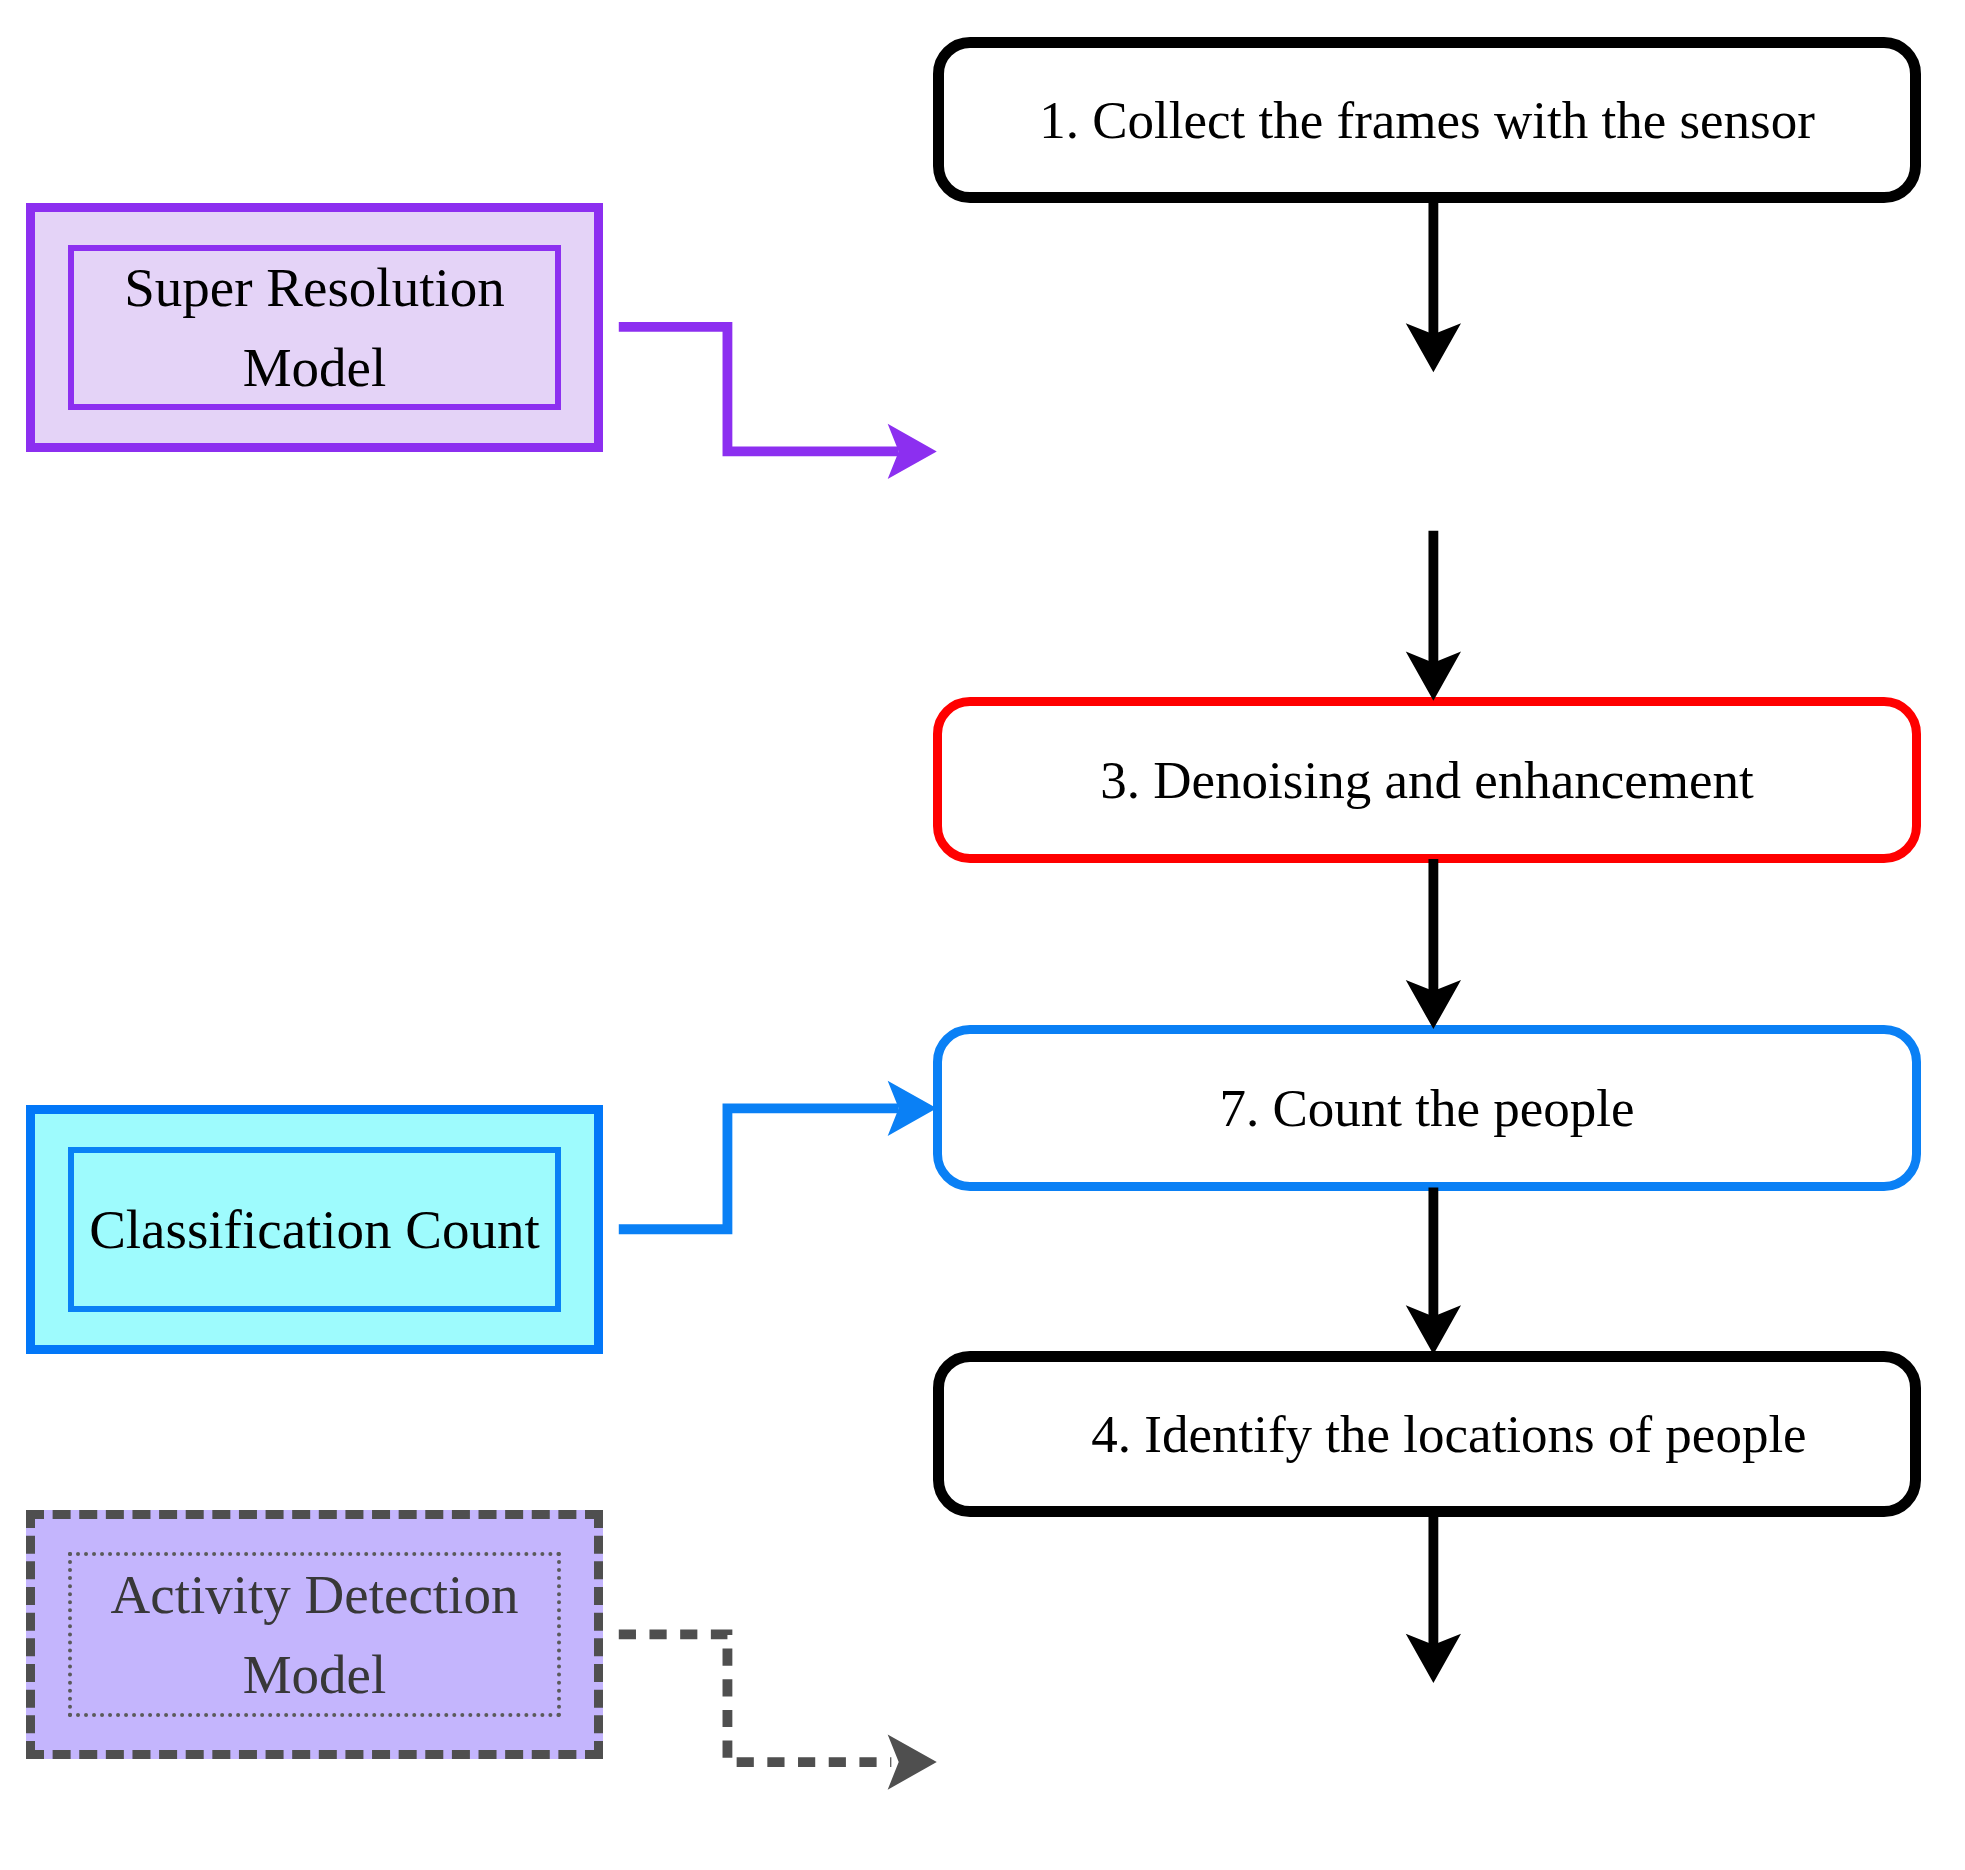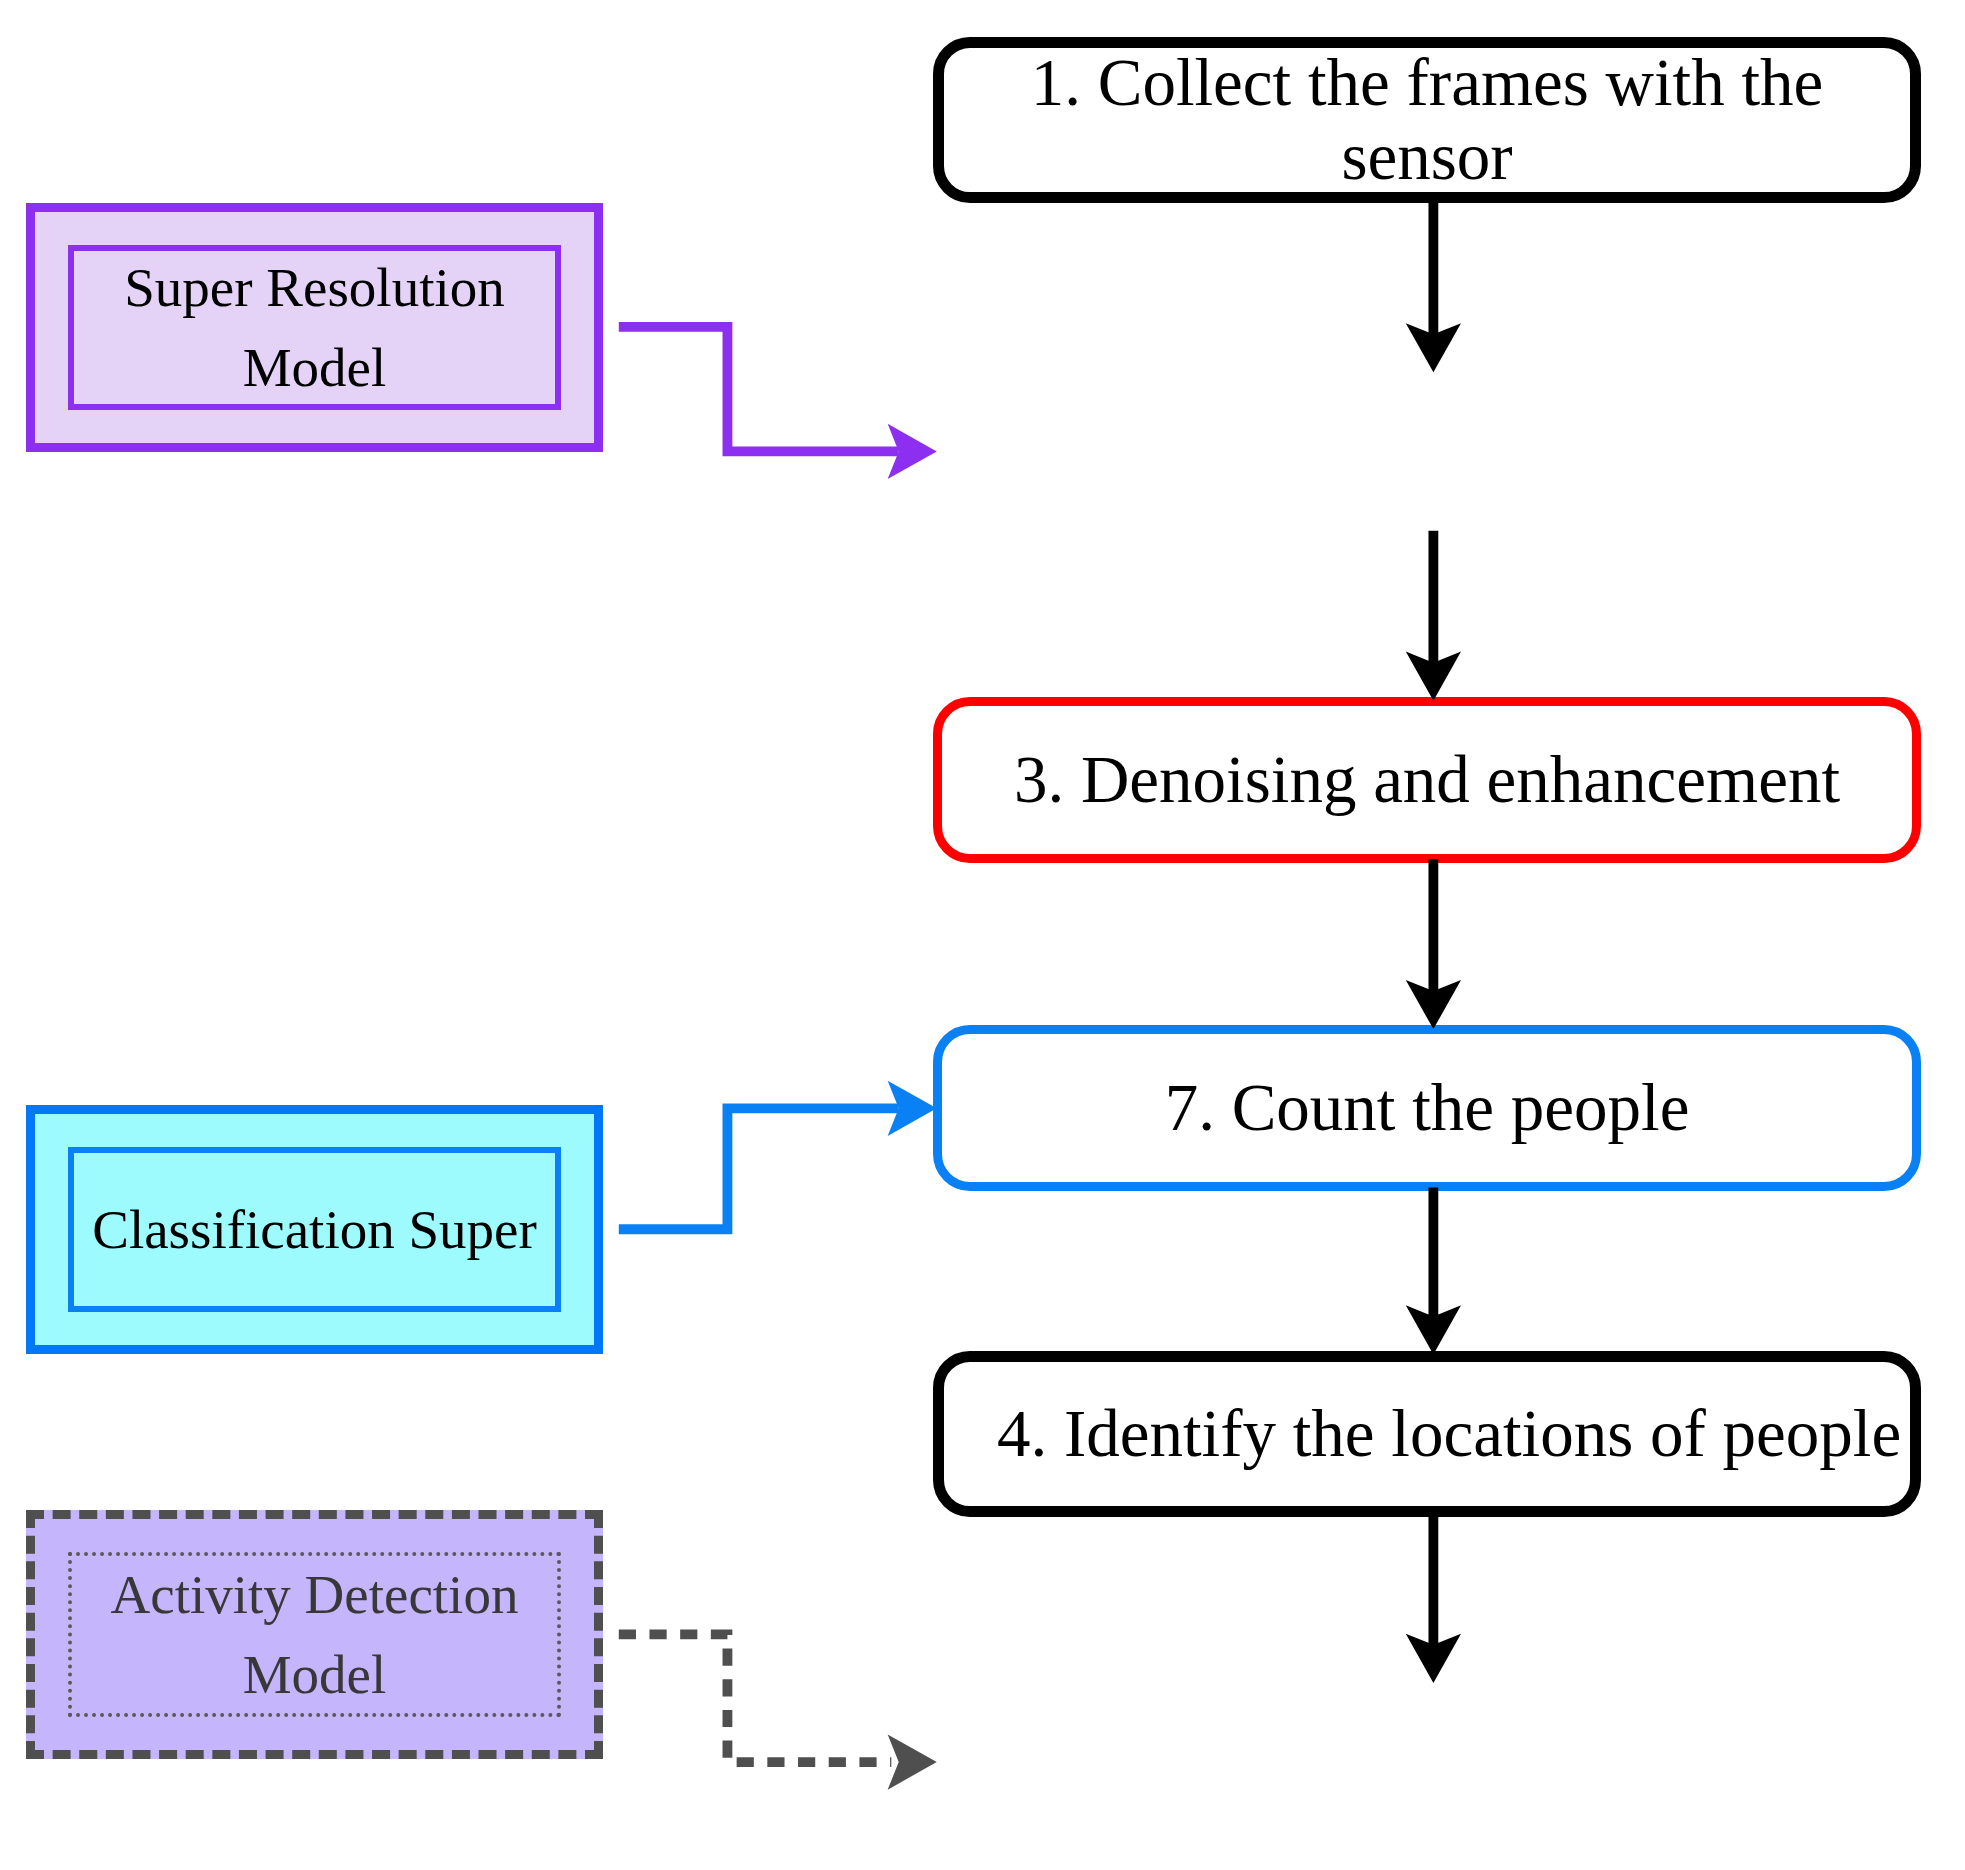--- a/index.html
+++ b/index.html
@@ -15,21 +15,21 @@
   
   .flow-box {
     position:absolute;
     left:933px; width:988px; height:166px;
     box-sizing:border-box;
     background:#ffffff;
     border:11px solid #000000;
     border-radius:37px;
     display:flex; align-items:center; justify-content:center;
     text-align:center;
-    font-size:67px;
+    font-size:53px;
     line-height:1.1;
     z-index:2;
   }
   #step-collect   { top:37px;   }
   #step-upscale   { top:368px;  border-color:#9A3BF5; border-width:9.8px; }
   #step-denoise   { top:697px; border-color:#FF0000; border-width:9.8px; }
   #step-count     { top:1025px; border-color:#0A80F5; border-width:9.8px; }
   #step-locations { top:1351px;padding-left:44px; }
   #step-activities{ top:1679px; border-style:dashed; border-width:9.8px; }
 
@@ -125,21 +125,21 @@
 
 
   <div class="model-box" id="model-super-resolution">
     <div class="model-inner">
       <span>Super Resolution Model</span>
     </div>
   </div>
 
   <div class="model-box" id="model-classification">
     <div class="model-inner">
-      <span>Classification Super</span>
+      <span>Classification Count</span>
     </div>
   </div>
 
   <div class="model-box" id="model-activity">
     <div class="model-inner">
       <span>Activity Detection Model</span>
     </div>
   </div>
 
 </div>

